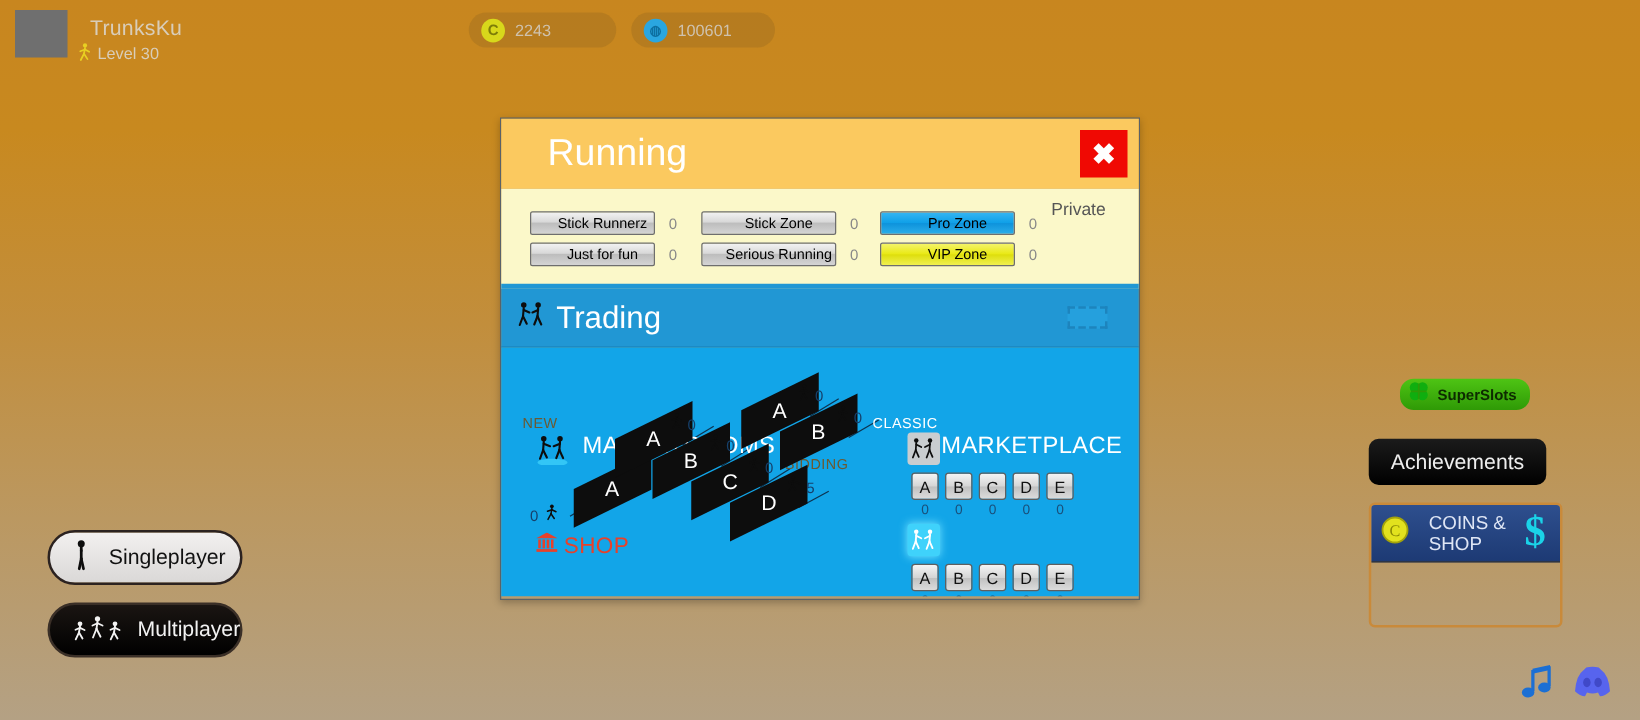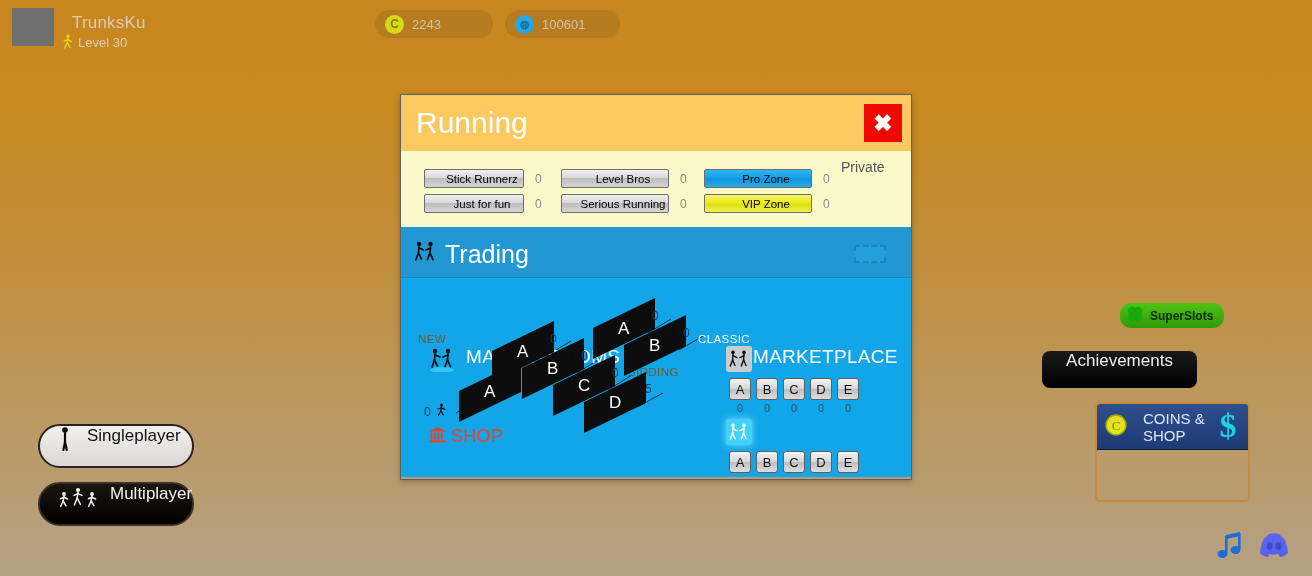--- a/index.html
+++ b/index.html
@@ -48,21 +48,21 @@
     position: absolute; left: 400px; top: 94px;
     width: 512px; height: 386px;
     border: 1px solid #5a6268;
     box-shadow: 0 2px 6px rgba(0,0,0,.25);
   }
   #modal-header {
     height: 56px; background: #fbc95f;
     display: flex; align-items: center; padding: 0 0 0 15px;
     position: relative;
   }
-  #modal-title { font-size: 30px; color: #fff; font-weight: normal; }
+  #modal-title { font-size: 30px; color: #fff; font-weight: normal; margin-left: 22px; }
   #modal-close {
     position: absolute; right: 9px; top: 9px;
     width: 38px; height: 38px; background: #f00903;
     color: #fff; font-size: 23px; font-weight: bold;
     display: flex; align-items: center; justify-content: center;
     cursor: pointer; line-height: 1;
   }
 
   #rooms-panel {
     height: 80px; background: #fbf8c9; position: relative;
@@ -147,21 +147,21 @@
     display: flex; align-items: center; justify-content: center;
     font-size: 13px; color: #111; cursor: pointer;
   }
   .letter-num { text-align: center; font-size: 11px; color: #1a4f7a; margin-top: 2px; }
   #row-mp  { left: 328px; top: 100px; }
   #row-mpp { left: 328px; top: 173px; }
 
   
   .mainbtn {
     position: absolute; border-radius: 22px;
-    display: flex; padding-left: 18px;
+    display: flex; align-items: center; padding-left: 18px;
     cursor: pointer;
   }
   #btn-singleplayer {
     left: 38px; top: 424px; width: 156px; height: 44px;
     background: linear-gradient(to bottom, #f2f0ef 0%, #dad8d7 100%);
     border: 2px solid #2b2220;
   }
   #btn-singleplayer .lbl { font-size: 17px; color: #111; margin-left: 15px; }
   #btn-multiplayer {
     left: 38px; top: 482px; width: 156px; height: 44px;
@@ -173,24 +173,24 @@
   
   #btn-superslots {
     position: absolute; left: 1120px; top: 303px;
     width: 104px; height: 25px; border-radius: 11px;
     background: linear-gradient(to bottom, #4ec414 0%, #2f9a06 100%);
     display: flex; align-items: center; padding-left: 6px; cursor: pointer;
   }
   #btn-superslots .lbl { font-size: 12px; color: #0d2b00; margin-left: 6px; font-weight: bold; }
 
   #btn-achievements {
-    position: absolute; left: 1042px; top: 351px;
-    width: 155px; height: 37px; border-radius: 8px;
+    position: absolute; left: 1095px; top: 351px;
+    width: 142px; height: 37px; border-radius: 8px;
     background: linear-gradient(to bottom, #1b1b1b 0%, #000 100%);
-    display: flex; align-items: flex-start; justify-content: center; cursor: pointer;
+    display: flex; align-items: center; justify-content: center; cursor: pointer;
   }
   #btn-achievements .lbl { font-size: 17px; color: #eee; }
 
   #panel-shop {
     position: absolute; left: 1095px; top: 402px;
     width: 155px; height: 100px; border: 2px solid #c98a3a; border-radius: 5px;
     overflow: hidden;
   }
   #btn-coins {
     height: 46px; background: linear-gradient(to bottom, #2e4f8e 0%, #1d3a74 100%);
@@ -262,21 +262,21 @@
         <div class="room-count">0</div>
       </div>
       <div class="room-row">
         <div class="room-btn">Just for fun</div>
         <div class="room-count">0</div>
       </div>
     </div>
 
     <div class="room-col" id="col-b">
       <div class="room-row">
-        <div class="room-btn wide">Level Bros</div>
+        <div class="room-btn wide">Stick Zone</div>
         <div class="room-count">0</div>
       </div>
       <div class="room-row">
         <div class="room-btn wide">Serious Running</div>
         <div class="room-count">0</div>
       </div>
     </div>
 
     <div class="room-col" id="col-c">
       <div class="room-row">

